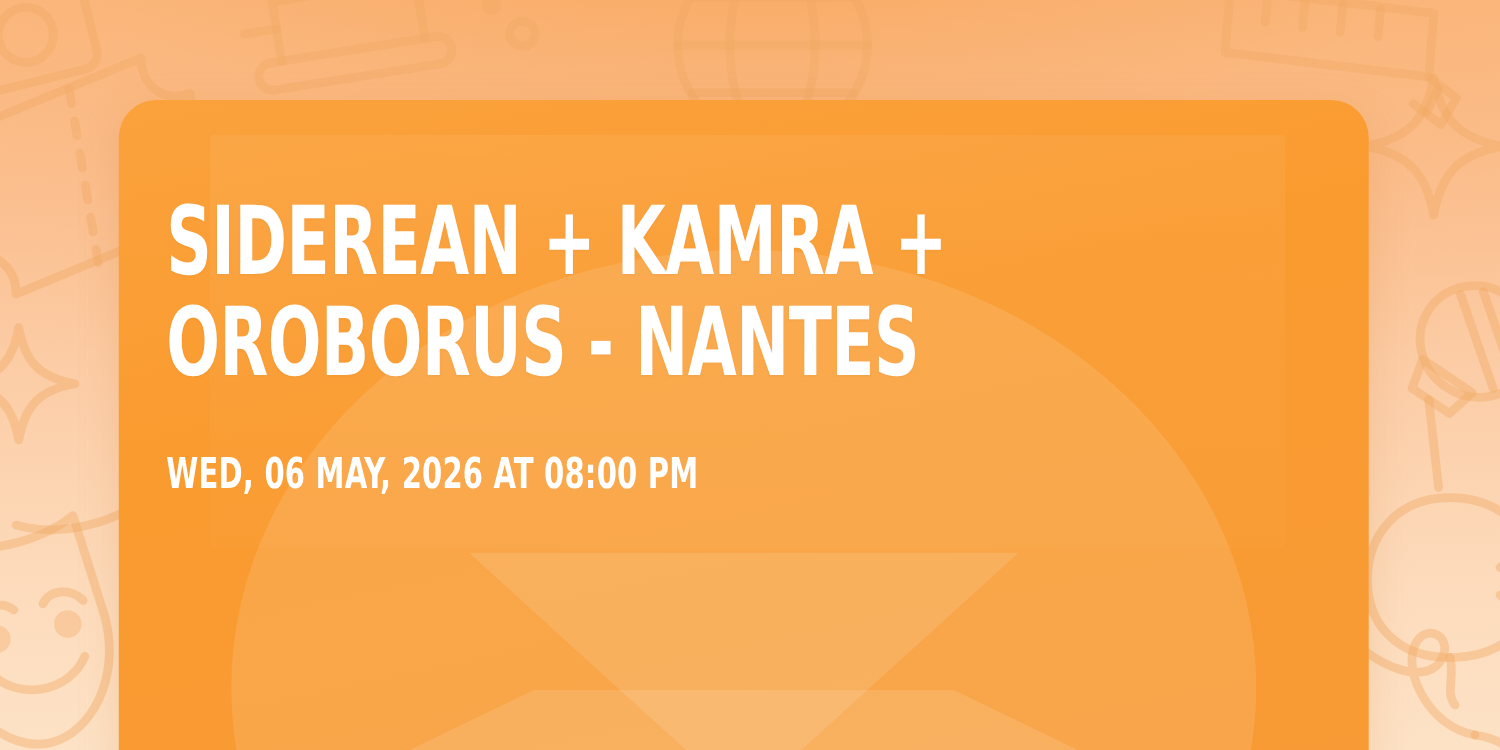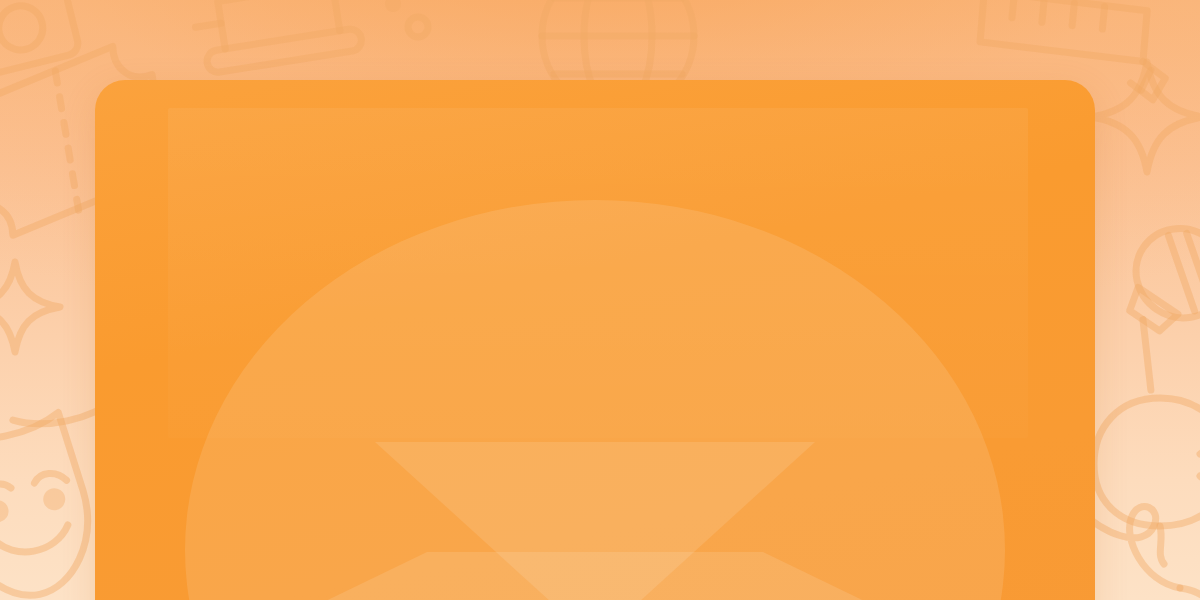--- a/index.html
+++ b/index.html
@@ -237,16 +237,20 @@
 
   </div>
 
   <div class="card">
 
     <div class="card-plate"></div>
     <div class="bubble-circle"></div>
     <div class="bubble-flare"></div>
     <div class="bubble-tail"></div>
 
+    <div class="card-body">
+      <h1 class="event-title">Siderean + Kamra + Oroborus - Nantes</h1>
+      <div class="event-date">Wed, 06 May, 2026 at 08:00 PM</div>
+    </div>
 
   </div>
 
 </div>
 
 </body></html>

